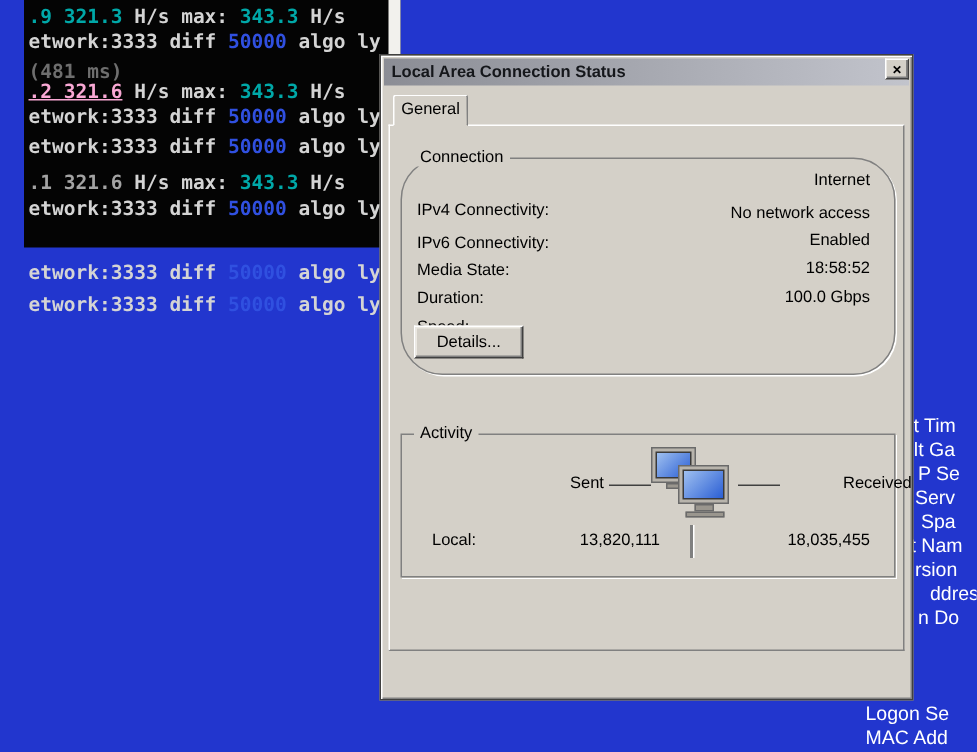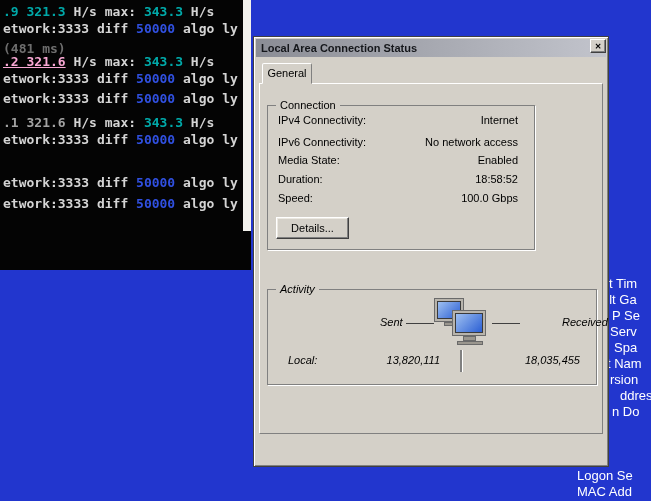--- a/index.html
+++ b/index.html
@@ -2,21 +2,21 @@
 <html><head>
 <meta charset="utf-8">
 <style>
   * { box-sizing: border-box; margin: 0; padding: 0; }
   html,body { width:651px; height:501px; overflow:hidden; }
   body { position:relative; background:#2236CE; font-family:"Liberation Sans",sans-serif; }
 
   .desktop { position:absolute; inset:0; }
 
   
-  .terminal-window { position:absolute; left:0; top:0; width:251px; height:270px; background:#040404; z-index:5;padding-left:40px; }
+  .terminal-window { position:absolute; left:16px; top:0; width:251px; height:165px; background:#040404; z-index:5;padding-left:40px; }
   .terminal-screen { position:absolute; left:0; top:0; width:243px; height:231px; overflow:hidden; }
   .term-line { position:absolute; left:3px; white-space:pre; line-height:14px;
                font-family:"DejaVu Sans Mono","Liberation Mono",monospace; font-size:13px; font-weight:bold; }
   .terminal-scrollbar { position:absolute; right:0; top:0; width:8px; height:231px; background:#F2F1ED; }
 
   
   .bginfo-frag { position:absolute; color:#FFFFFF; font-size:13px; white-space:pre; z-index:1; }
 
   
   .dialog { position:absolute; left:253px; top:36px; width:356px; height:431px;
@@ -33,24 +33,24 @@
                font-size:8px; font-weight:bold; color:#000; cursor:default; }
 
   .tab { position:absolute; left:8px; top:26px; width:50px; height:21px; background:#D4D0C8;
          border:1px solid; border-color:#FFF #808080 transparent #FFF; border-radius:2px 2px 0 0;
          text-align:center; line-height:19px; z-index:3; }
   .tabpage { position:absolute; left:5px; top:46px; width:344px; height:351px; background:#D4D0C8;
              border:1px solid; border-color:#FFF #808080 #808080 #FFF; z-index:1; }
 
   .groupbox { position:absolute; border:1px solid #808080; box-shadow: 1px 1px 0 #FFFFFF; z-index:2; }
   .groupbox-label { position:absolute; left:8px; top:-7px; background:#D4D0C8; padding:0 4px; white-space:nowrap; }
-  .conn-group { left:13px; top:68px; width:268px; height:145px; }
-  .act-group  { left:13px; top:252px; width:330px; height:96px;font-style:italic; }
-
-  .gl { position:absolute; left:10px; white-space:nowrap; }
+  .conn-group { left:13px; top:68px; width:330px; height:145px;border-radius:28px; }
+  .act-group  { left:13px; top:252px; width:330px; height:96px; }
+
+  .gl { position:absolute; left:10px; white-space:nowrap;margin-top:20px; }
   .gv { position:absolute; right:16px; white-space:nowrap; text-align:right; }
 
   .btn { position:absolute; background:#D4D0C8; border:1px solid; border-color:#FFF #404040 #404040 #FFF;
          box-shadow: inset -1px -1px 0 #808080, inset 1px 1px 0 #ECE9E2;
          font-family:inherit; font-size:11px; color:#000;
          display:flex; align-items:center; justify-content:center; gap:4px; cursor:default; white-space:nowrap; }
 
   .details-btn   { left:8px;  top:111px; width:73px; height:22px; }
   .properties-btn{ left:15px;  top:360px; width:79px; height:22px; }
   .disable-btn   { left:102px; top:360px; width:80px; height:22px; }

